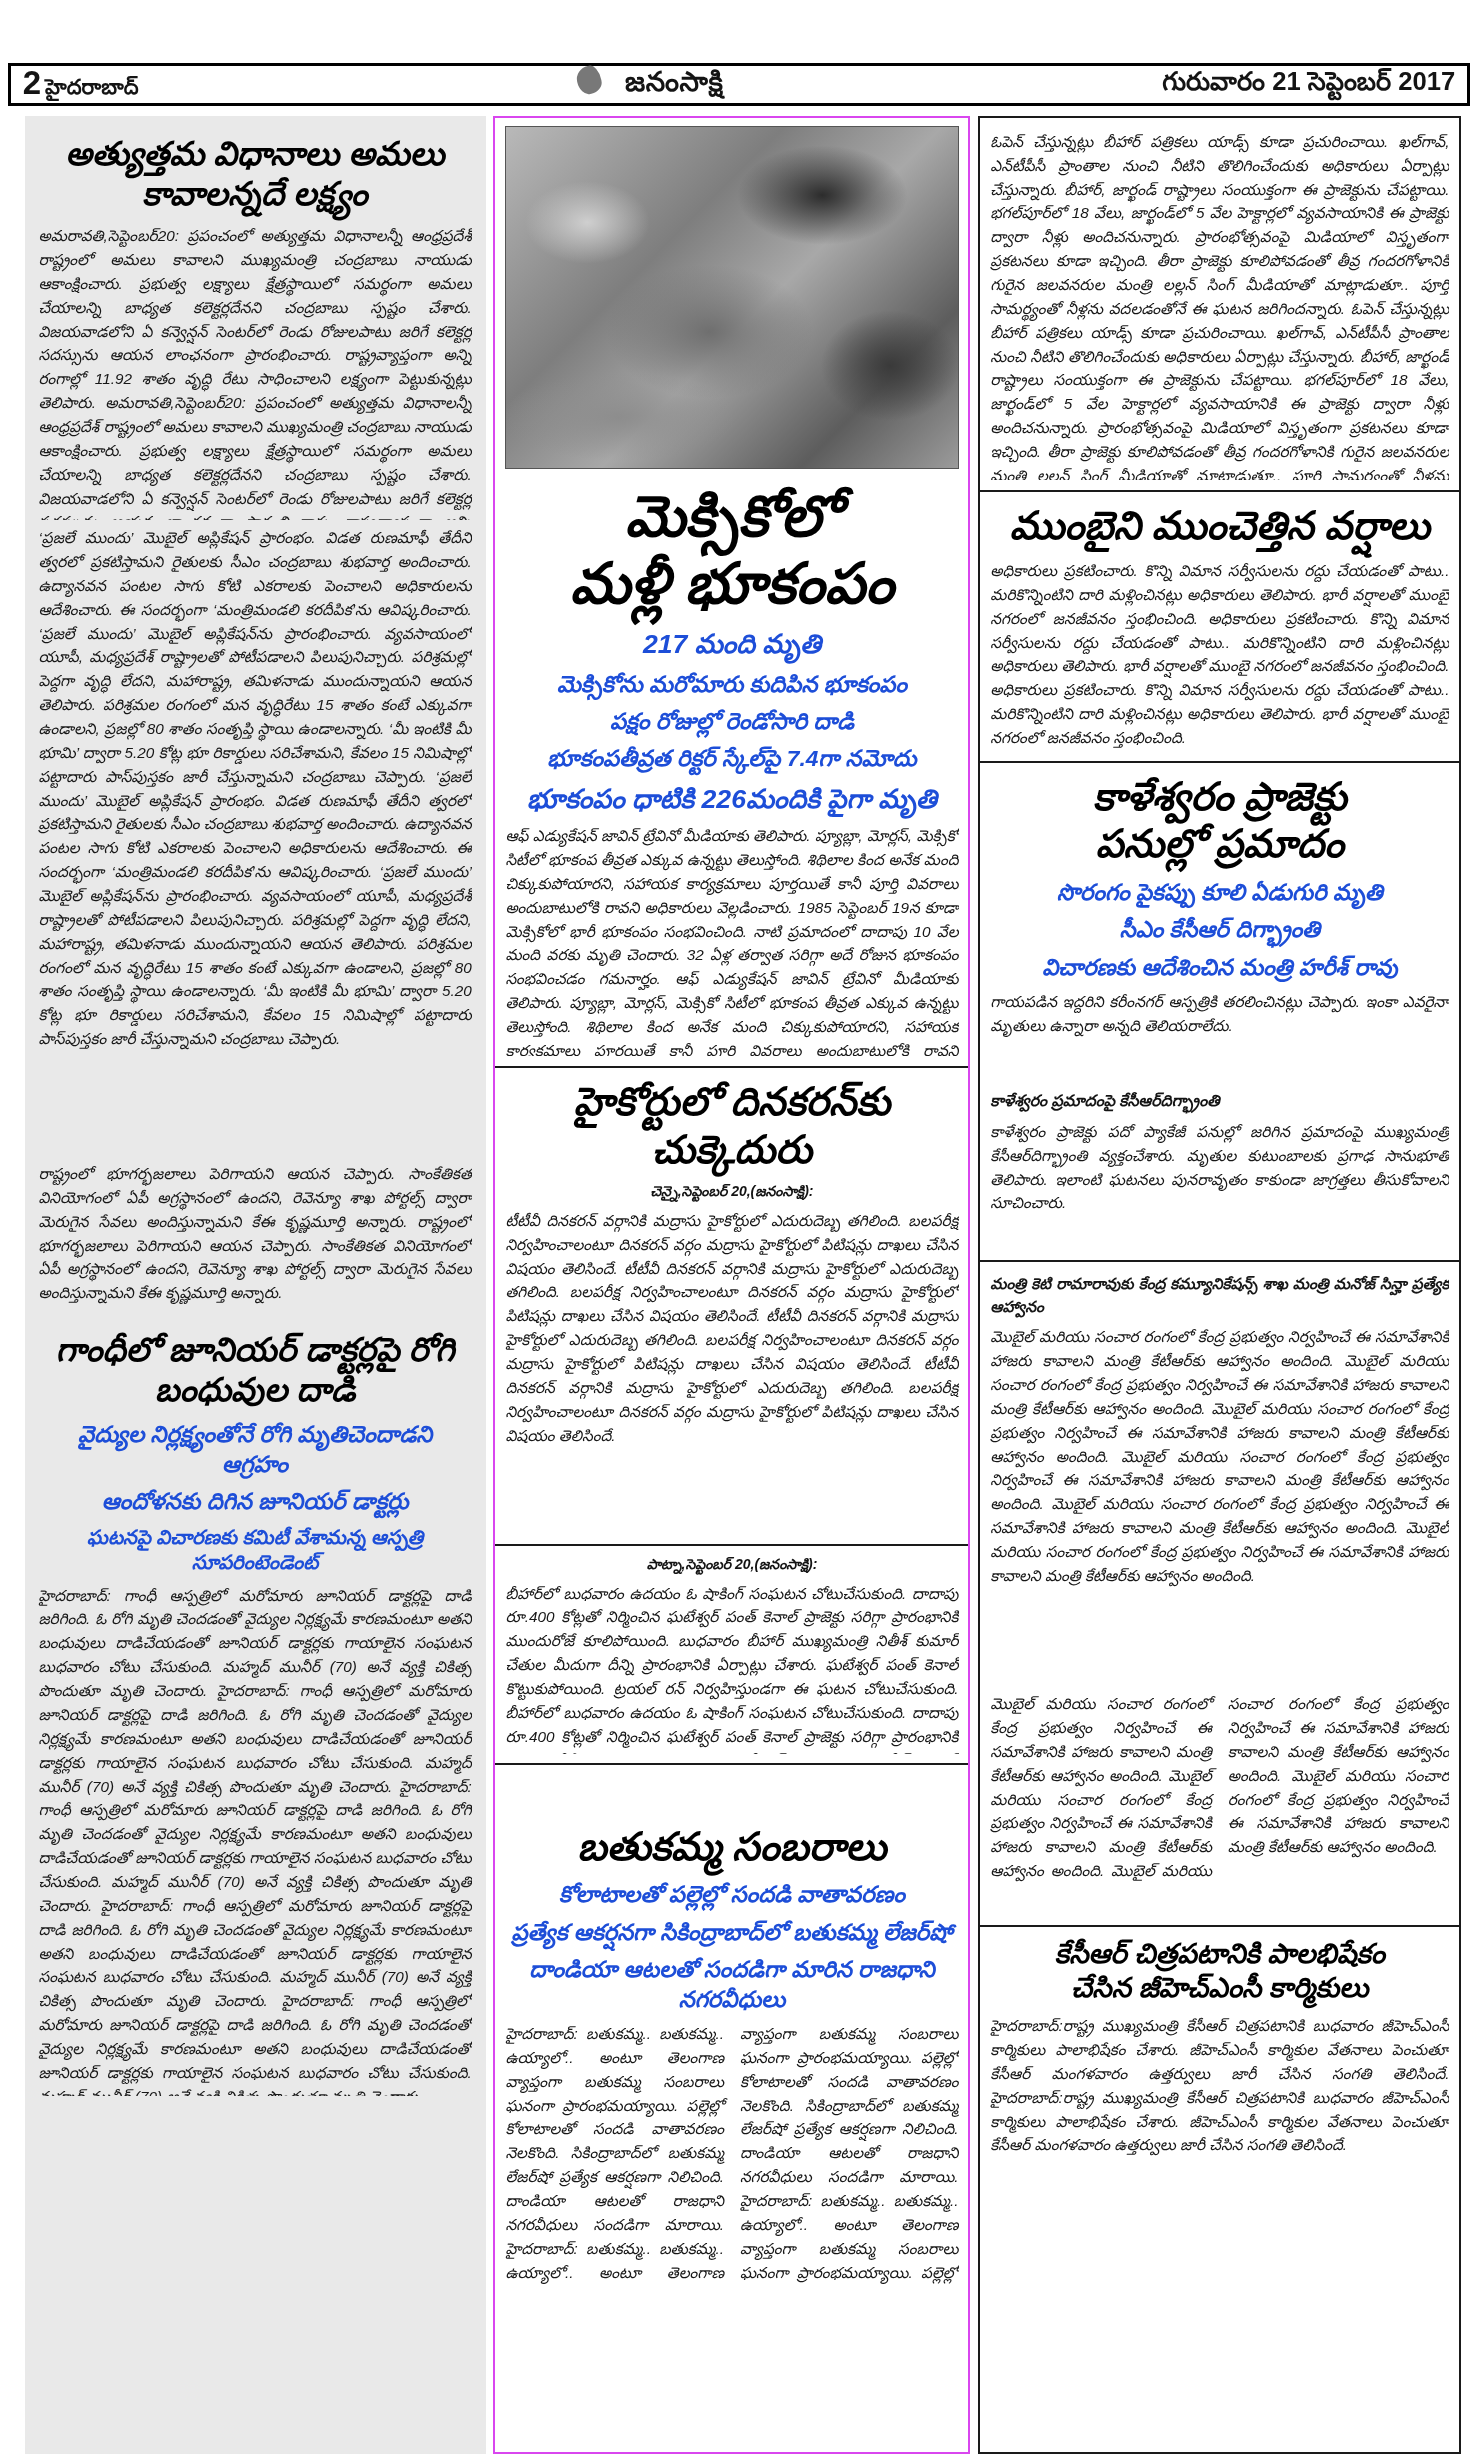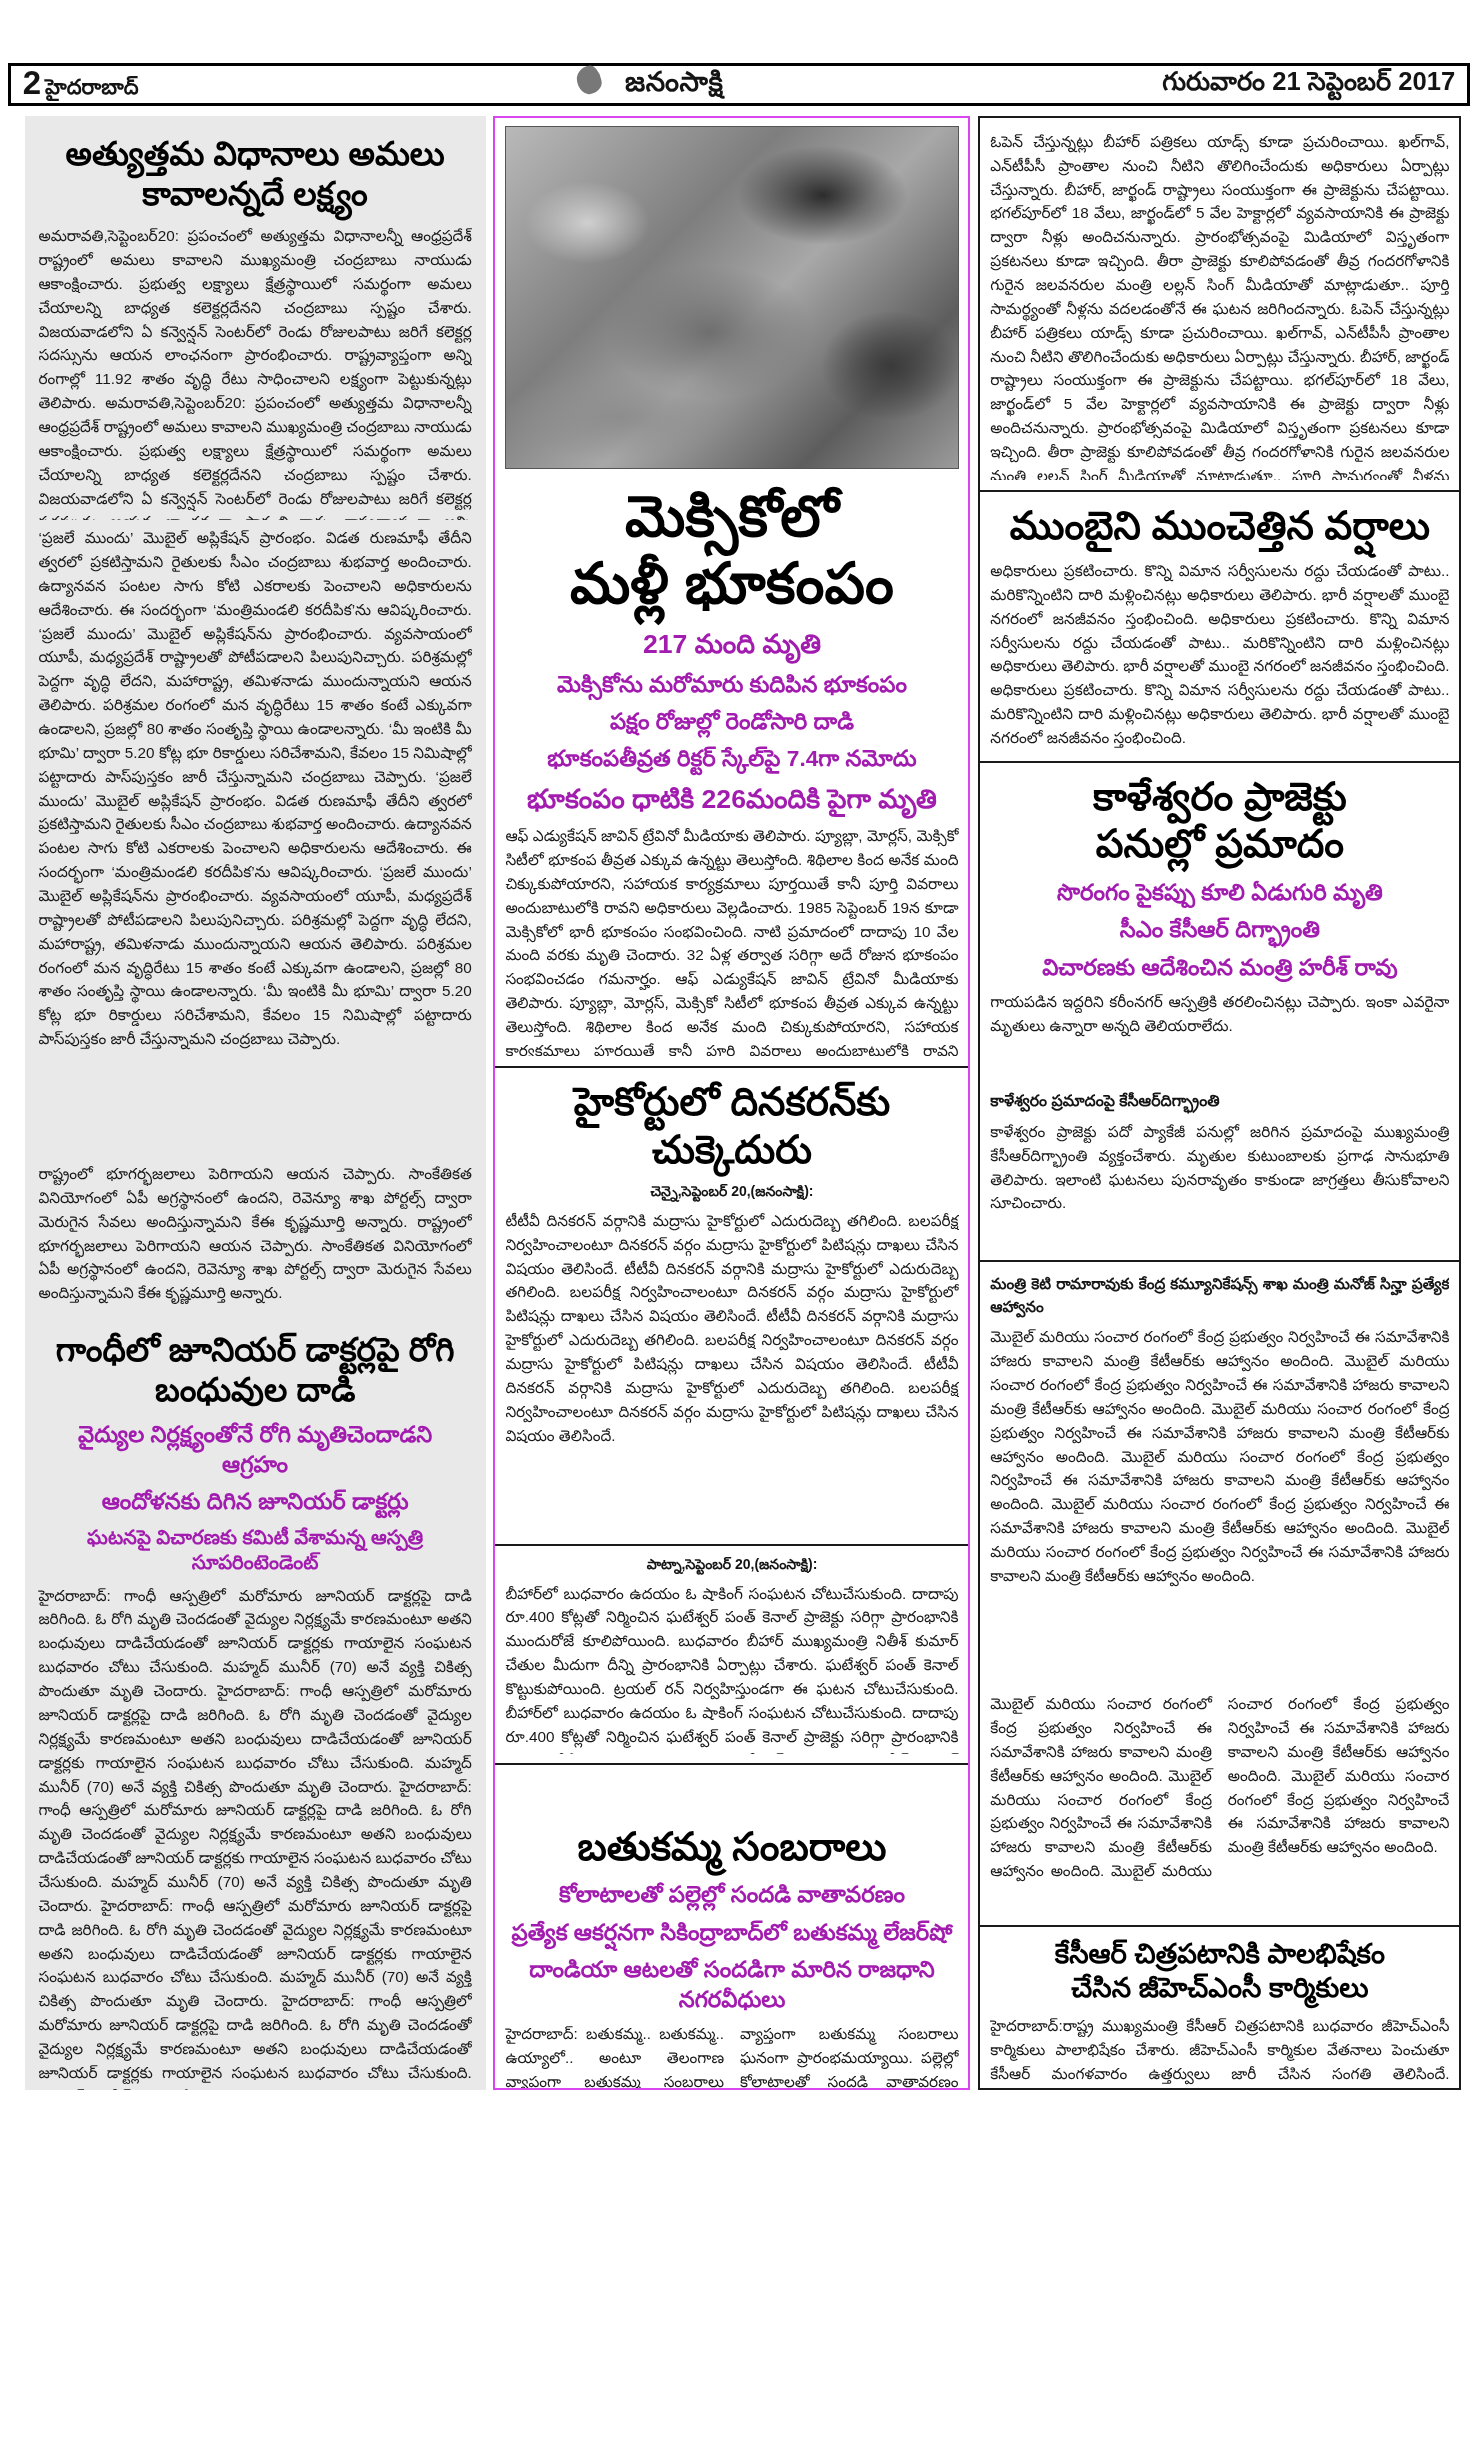--- a/index.html
+++ b/index.html
@@ -12,31 +12,31 @@
   .pgnum{font-size:33px;font-weight:bold;line-height:1;}
   .edition{font-size:21px;font-weight:bold;}
   .tb-center{display:flex;gap:24px;}
   .logo-mark{width:23.6px;height:27.6px;background:#787878;border-radius:60% 40% 55% 45%/50% 60% 40% 55%;
              transform:rotate(-12deg);display:inline-block;}
   .masthead{font-size:27.6px;font-weight:bold;letter-spacing:0.5px;}
   .tb-right{font-size:25.6px;font-weight:bold;}
   
   .content{position:absolute;top:116px;left:24.6px;bottom:9.9px;width:1444px;
            display:grid;grid-template-columns:461px 477px 483px;column-gap:7.9px;}
-  .col{overflow:hidden;box-sizing:border-box;height:1974px;}
+  .col{overflow:hidden;box-sizing:border-box;height:2338px;font-style:italic;}
   .col-left{background:#e9e9e9;padding:7.9px 13.8px;}
   .col-mid{border:2px solid #d946ef;background:#fff;padding:5.9px 9.9px;}
   .col-right{border:2px solid #1a1a1a;background:#fff;padding:5.9px 9.9px;}
   
   .hl{font-weight:bold;text-align:center;margin:9.9px 3.9px;line-height:1.22;color:#000;}
   .hl-xl{font-size:57px;line-height:1.18;margin:13.8px 0 9.9px;}
   .hl-lg{font-size:39px;}
   .hl-md{font-size:33px;}
   .hl-sm{font-size:27.6px;}
-  .subhead{text-align:center;font-weight:bold;margin:7.9px 5.9px;line-height:1.3;color:#a21caf;}
+  .subhead{text-align:center;font-weight:bold;margin:7.9px 5.9px;line-height:1.3;color:#1d4ed8;}
   .sub-lg{font-size:26.6px;}
   .sub-md{font-size:22.7px;}
   .sub-sm{font-size:19.7px;}
   .dateline{text-align:center;font-weight:bold;font-size:14px;margin:5.9px 0;}
   .body{font-size:15.3px;line-height:1.56;text-align:justify;margin:5.9px 0;color:#171717;overflow:hidden;}
   .lede{font-weight:bold;}
   .boldline{font-weight:bold;font-size:15.8px;margin:7.9px 0 2px;}
   .divider{border:none;border-top:2px solid #1a1a1a;margin:9.9px -9.9px;}
   .twocol{column-count:2;column-gap:15.8px;}
   

